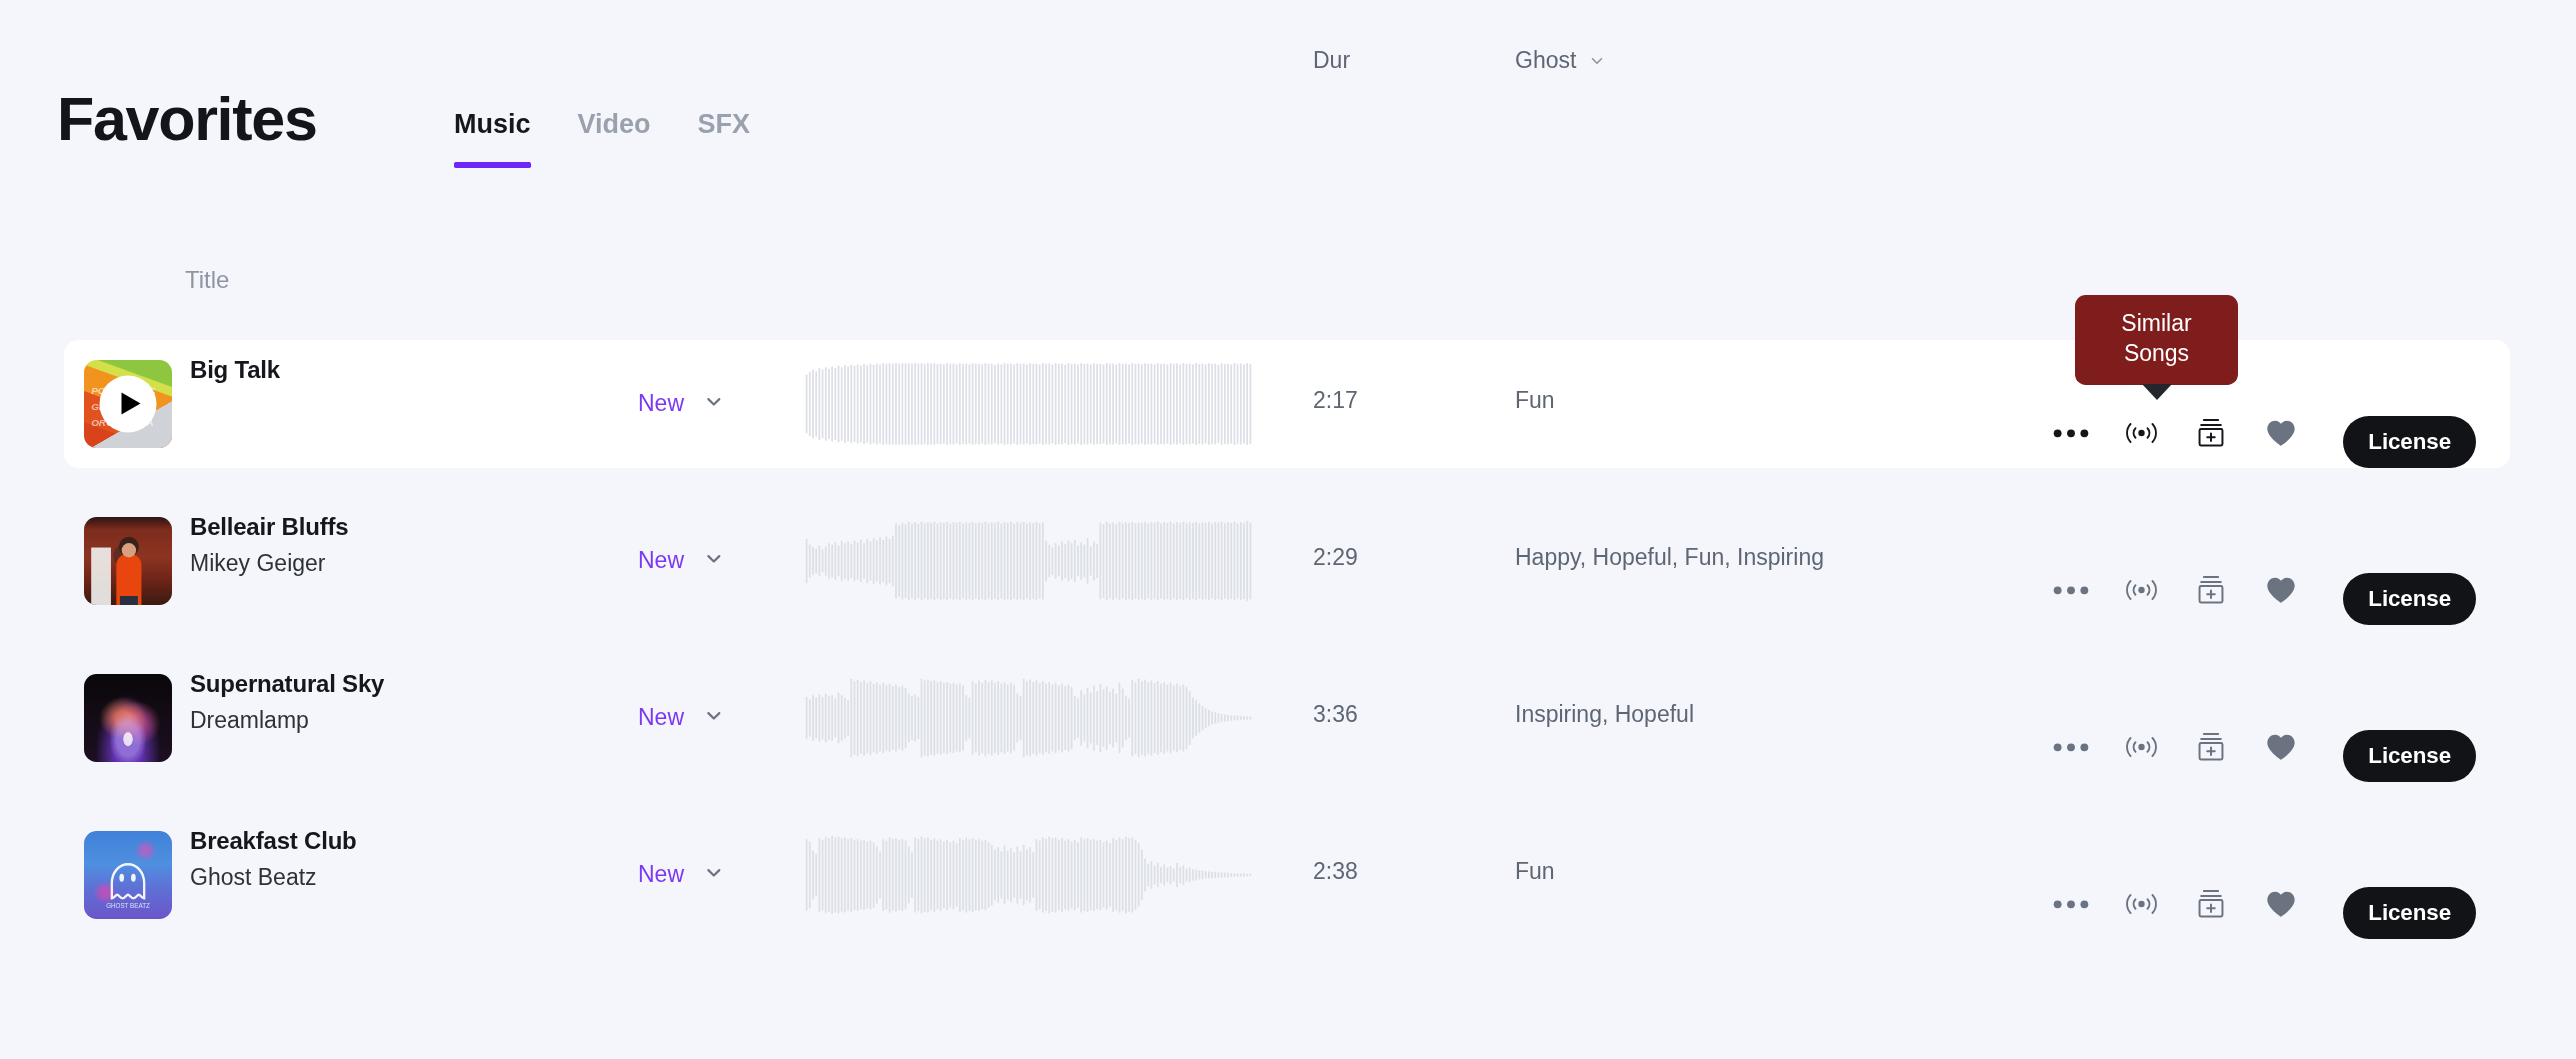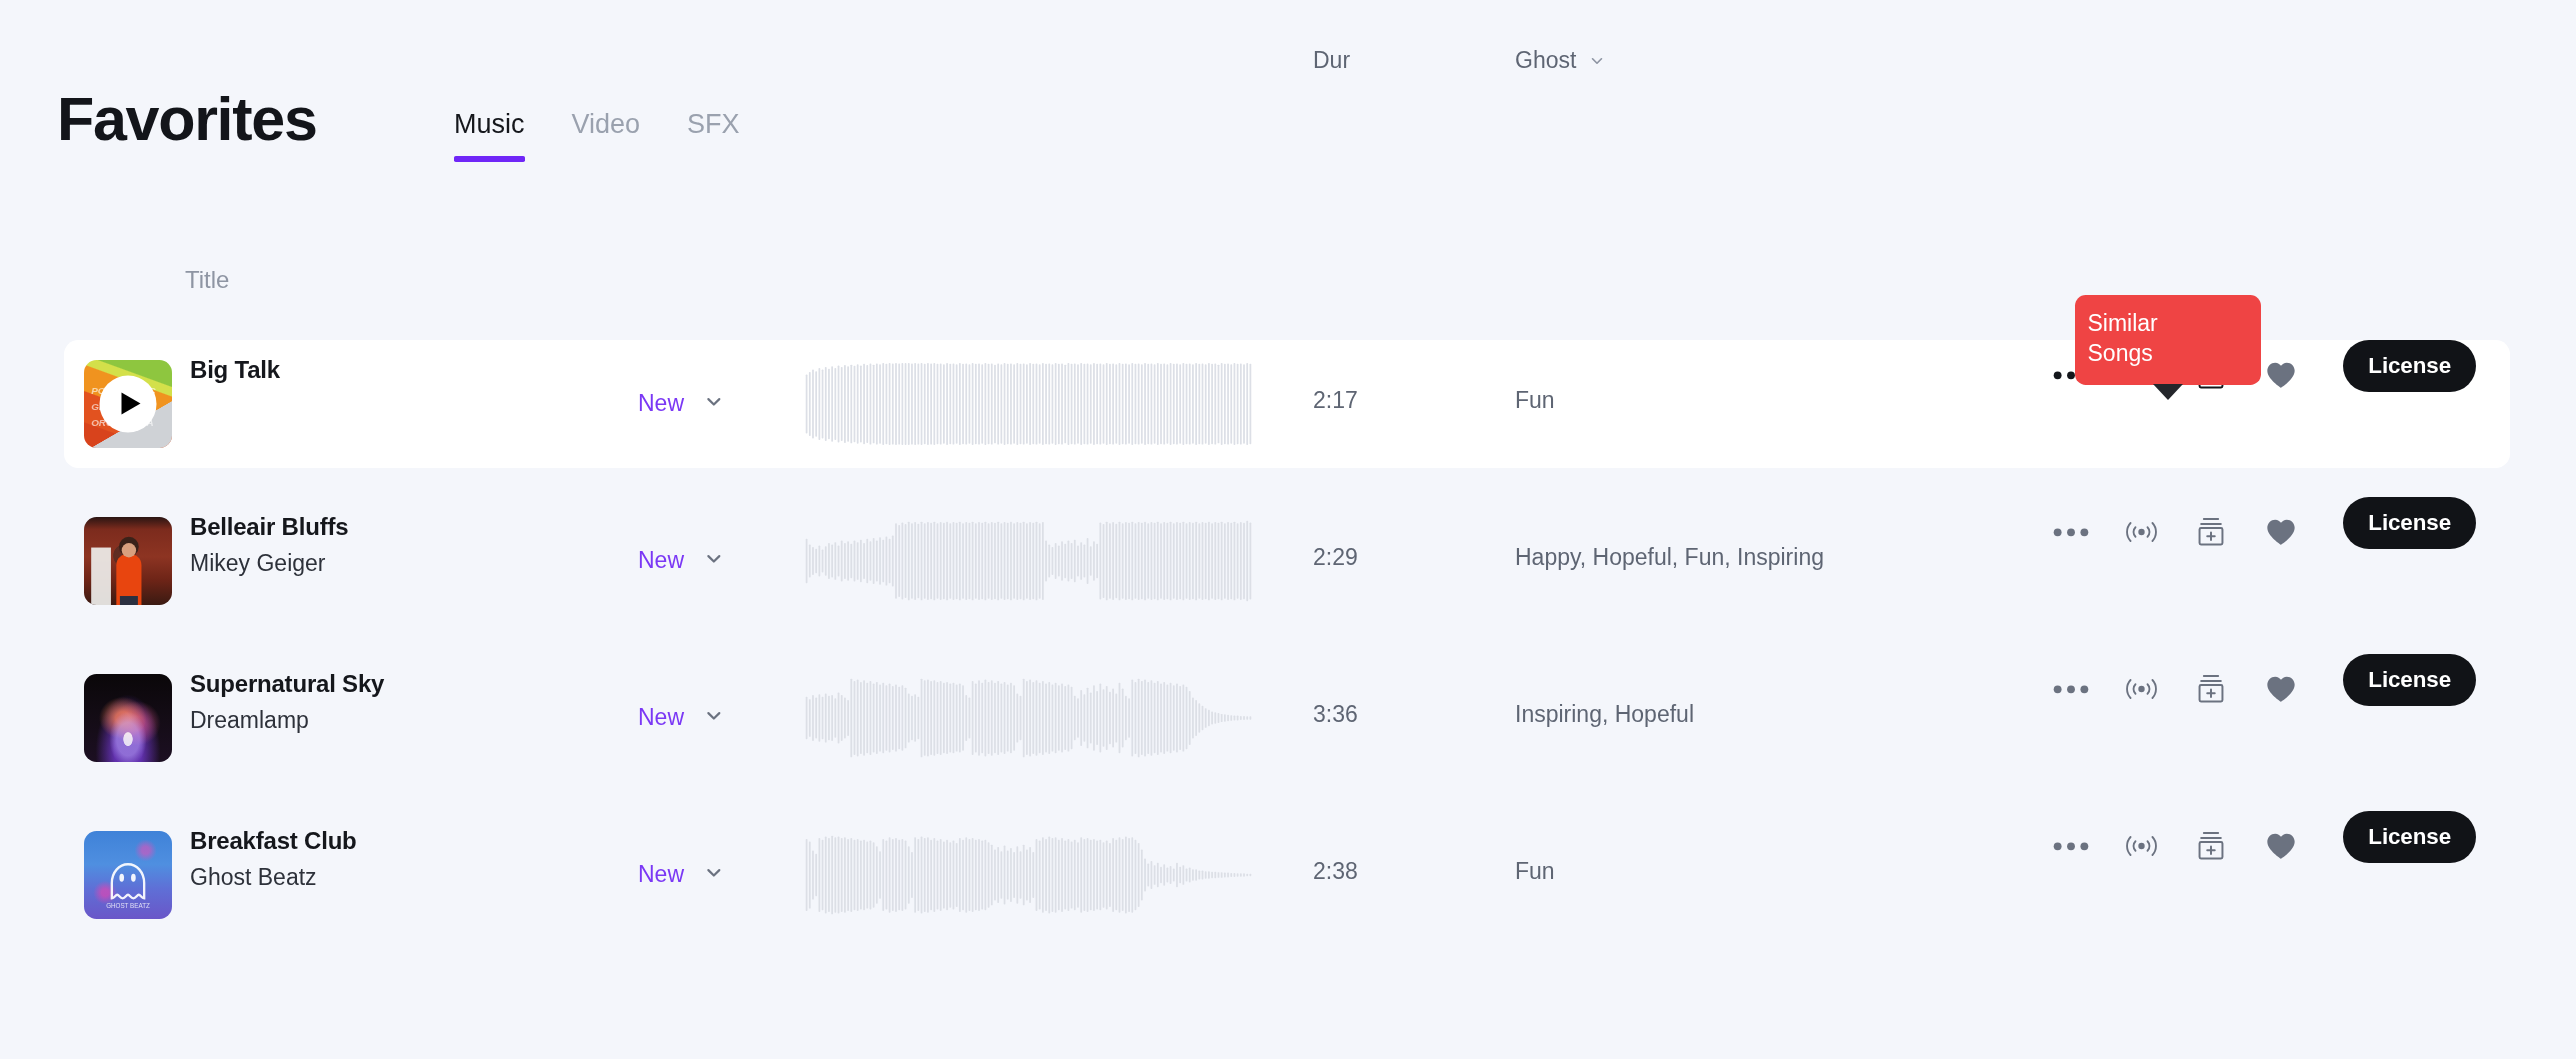--- a/index.html
+++ b/index.html
@@ -43,23 +43,23 @@
     left: 454px;
     top: 109px;
     display: flex;
     align-items: flex-start;
     gap: 0;
   }
 
   .tab {
     position: relative;
     font-size: 27px;
-    font-weight: 400;
+    font-weight: 700;
     color: #9aa1ae;
-    padding: 0 0 22px 0;
+    padding: 0 0 28px 0;
     margin-right: 47px;
     cursor: pointer;
     white-space: nowrap;
   }
   .tab.active { color: #15171c; }
   .tab.active::after {
     content: "";
     position: absolute;
     left: 0; right: 0; bottom: 0;
     height: 6.3px;
@@ -221,21 +221,21 @@
     white-space: nowrap;
   }
 
   
   .actions {
     position: absolute;
     right: 100px;
     top: 0;
     height: 128px;
     display: flex;
-    align-items: flex-start;
+    align-items: flex-end;
     gap: 0;
   }
   .act {
     width: 70px;
     height: 70px;
     display: flex;
     align-items: center;
     justify-content: center;
     cursor: pointer;
     color: #6b7280;
@@ -256,24 +256,25 @@
     cursor: pointer;
     font-family: "Liberation Sans", sans-serif;
     letter-spacing: -0.1px;
   }
 
   
   .tooltip {
     position: absolute;
     left: 2075px;
     top: 295px;
-    width: 186px;
-    background: #ef4444;
+    width: 163px;
+    background: #7f1d1d;
     border-radius: 10.7px;
     padding: 14.3px 12.5px 16px;
+    text-align: center;
     z-index: 40;
   }
   .tooltip-text {
     color: #ffffff;
     font-size: 23px;
     line-height: 1.3;
     font-weight: 400;
   }
   .tooltip::after {
     content: "";

